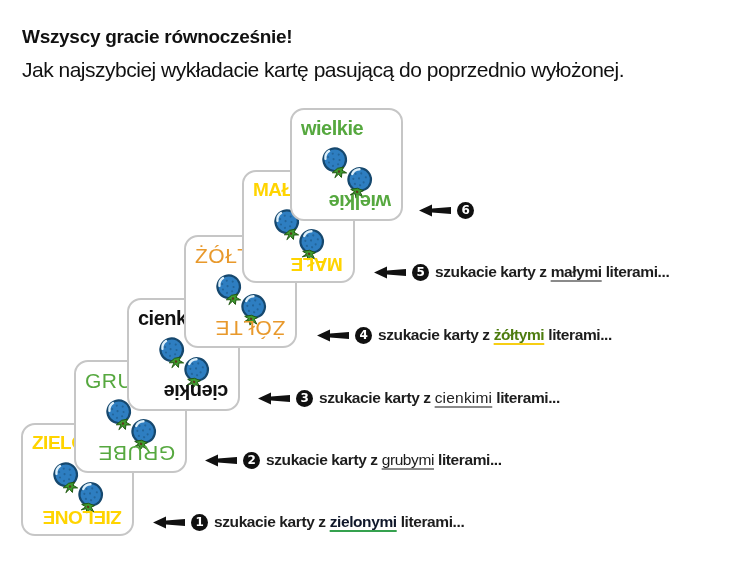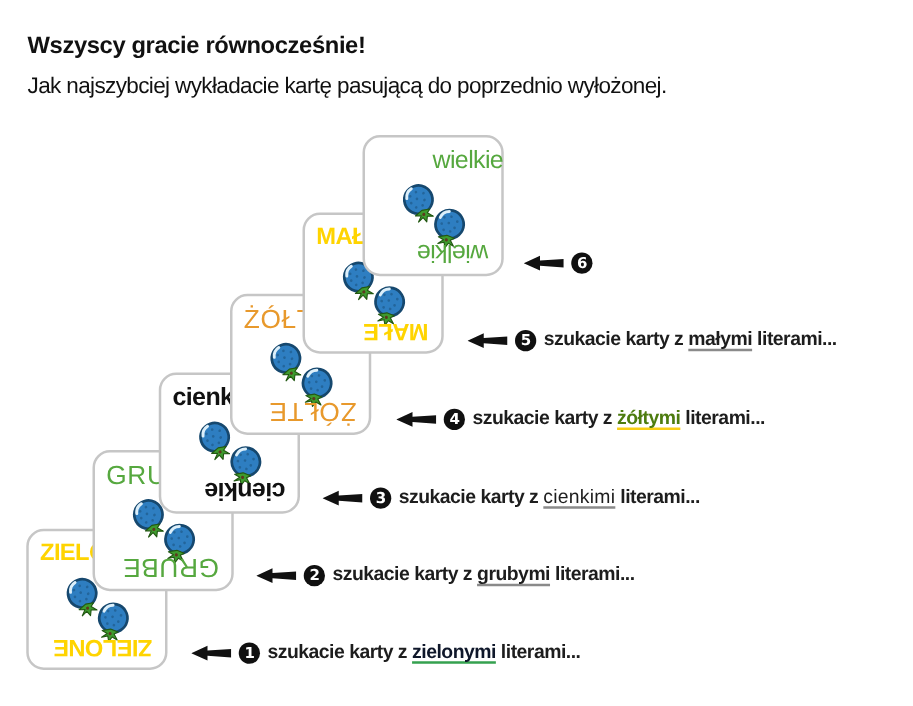--- a/index.html
+++ b/index.html
@@ -7,54 +7,54 @@
     position:relative;width:730px;height:565px;background:#ffffff;
     overflow:hidden;font-family:"Liberation Sans",sans-serif;
   }
   
   .title{
     position:absolute;left:22px;top:26px;
     font-size:19px;font-weight:800;color:#111;letter-spacing:-0.3px;
   }
   .subtitle{
     position:absolute;left:22px;top:58px;
-    font-size:18px;font-weight:400;color:#111;letter-spacing:-0.5px;
+    font-size:21px;font-weight:400;color:#111;letter-spacing:-0.5px;
   }
   
   .card{
     position:absolute;width:113px;height:113px;background:#fff;
     border:2px solid #c6c6c6;border-radius:14px;box-sizing:border-box;
   }
   .word{position:absolute;white-space:nowrap;line-height:1;}
   .word-top{left:9px;top:8px;}
   .word-bottom{right:10px;bottom:7px;transform:rotate(180deg);}
   .w-yellow-bold{color:#FFD400;font-weight:800;font-size:19px;letter-spacing:-0.5px;}
   .w-green-thin {color:#56A83F;font-weight:400;font-size:21px;letter-spacing:0.5px;}
   .w-black-bold {color:#111;   font-weight:800;font-size:20px;letter-spacing:-0.5px;}
   .w-orange-thin{color:#E8992C;font-weight:400;font-size:21px;letter-spacing:0.5px;}
-  .w-green-bold {color:#56A83F;font-weight:400;font-size:20px;letter-spacing:-0.5px;margin-left:45px;}
+  .w-green-bold {color:#56A83F;font-weight:700;font-size:20px;letter-spacing:-0.5px;}
   .berries{position:absolute;left:29px;top:36px;width:58px;height:56px;}
   
   .instruction-row{
     position:absolute;height:22px;display:flex;align-items:center;gap:6px;
     color:#1d1d1d;font-size:15.5px;font-weight:600;letter-spacing:-0.4px;
     white-space:nowrap;z-index:20;
   }
   .arrow-icon{flex:0 0 auto;display:block;}
   .num{
     flex:0 0 auto;width:17px;height:17px;border-radius:50%;
     background:#101010;color:#fff;display:flex;align-items:center;justify-content:center;
     font-size:12px;font-weight:700;line-height:1;font-family:"DejaVu Sans",sans-serif;
   }
   .kw{
     margin:0 4px;text-decoration:underline;text-underline-offset:3px;
     text-decoration-thickness:1.5px;text-decoration-color:#8a8a8a;
   }
   .kw-green {color:#0f172a;text-decoration-color:#35A14F;}
-  .kw-bold  {font-weight:700;}
+  .kw-bold  {font-weight:400;}
   .kw-thin  {font-weight:300;letter-spacing:0.2px;}
   .kw-yellow{color:#4d7c0f;text-decoration-color:#F7CE14;}
   .kw-plain {}
 </style>
 </head>
 <body>
 
 <svg width="0" height="0" style="position:absolute" aria-hidden="true">
   <defs>
     <g id="berry">

